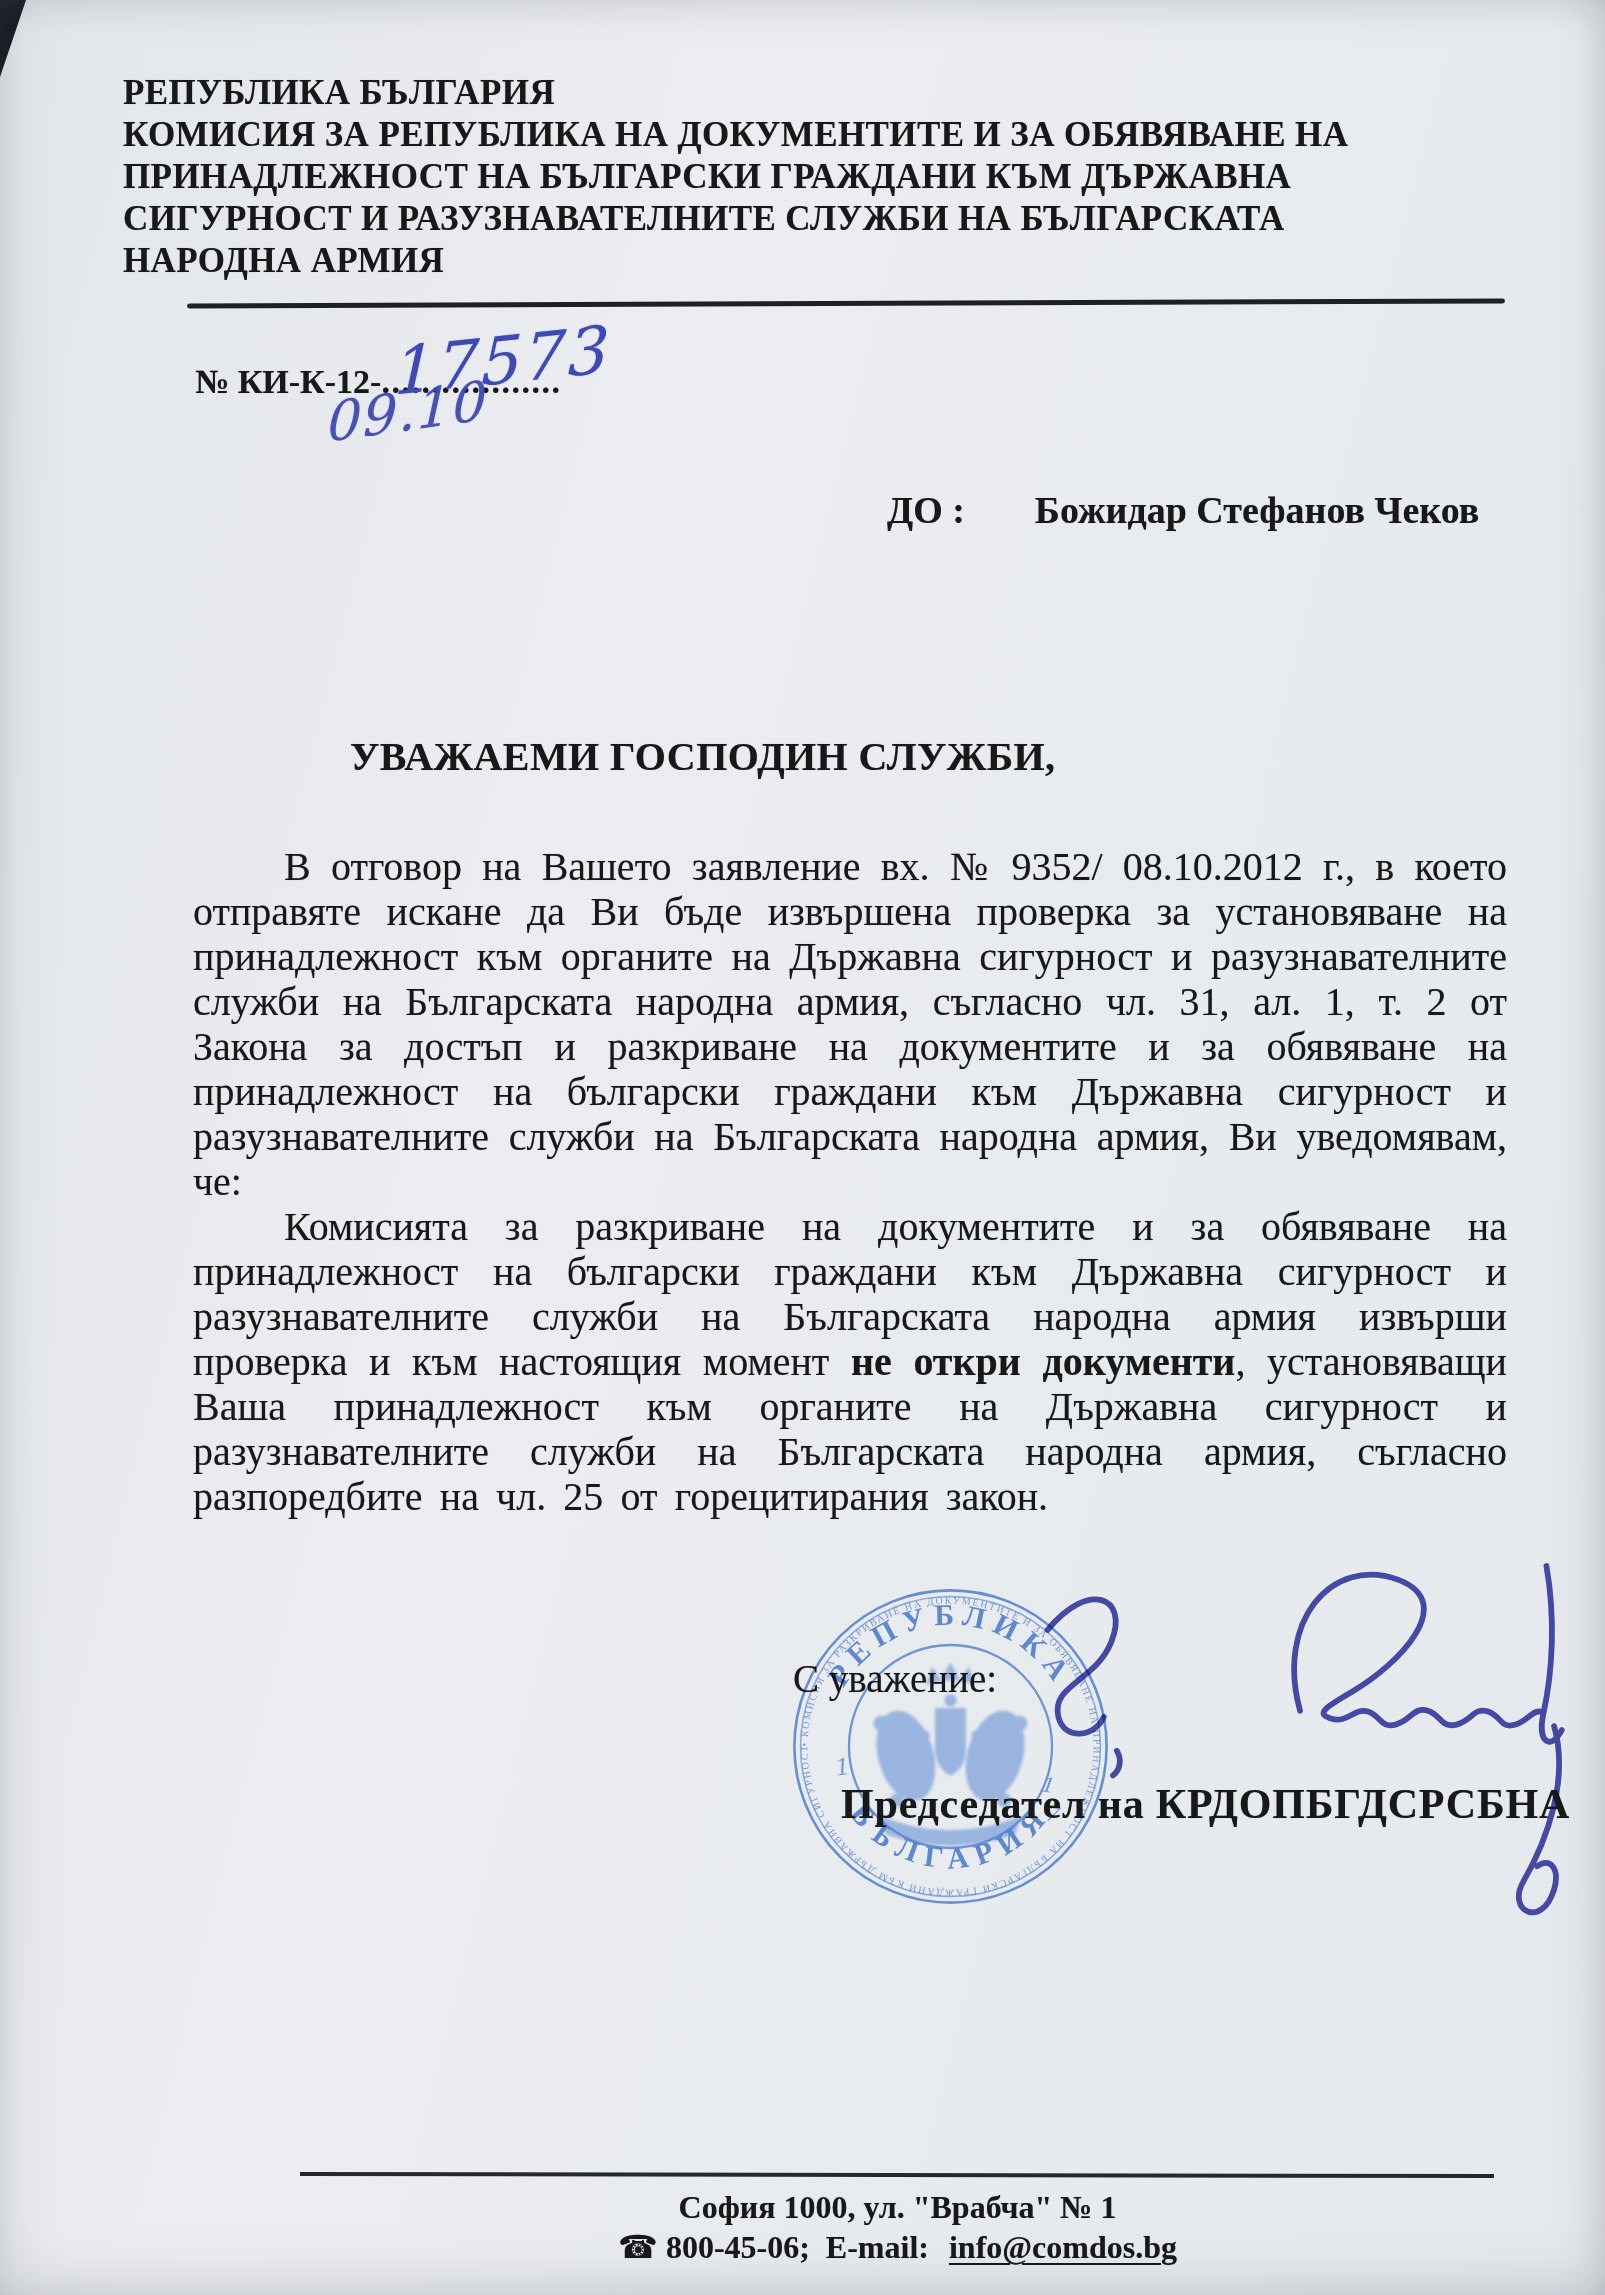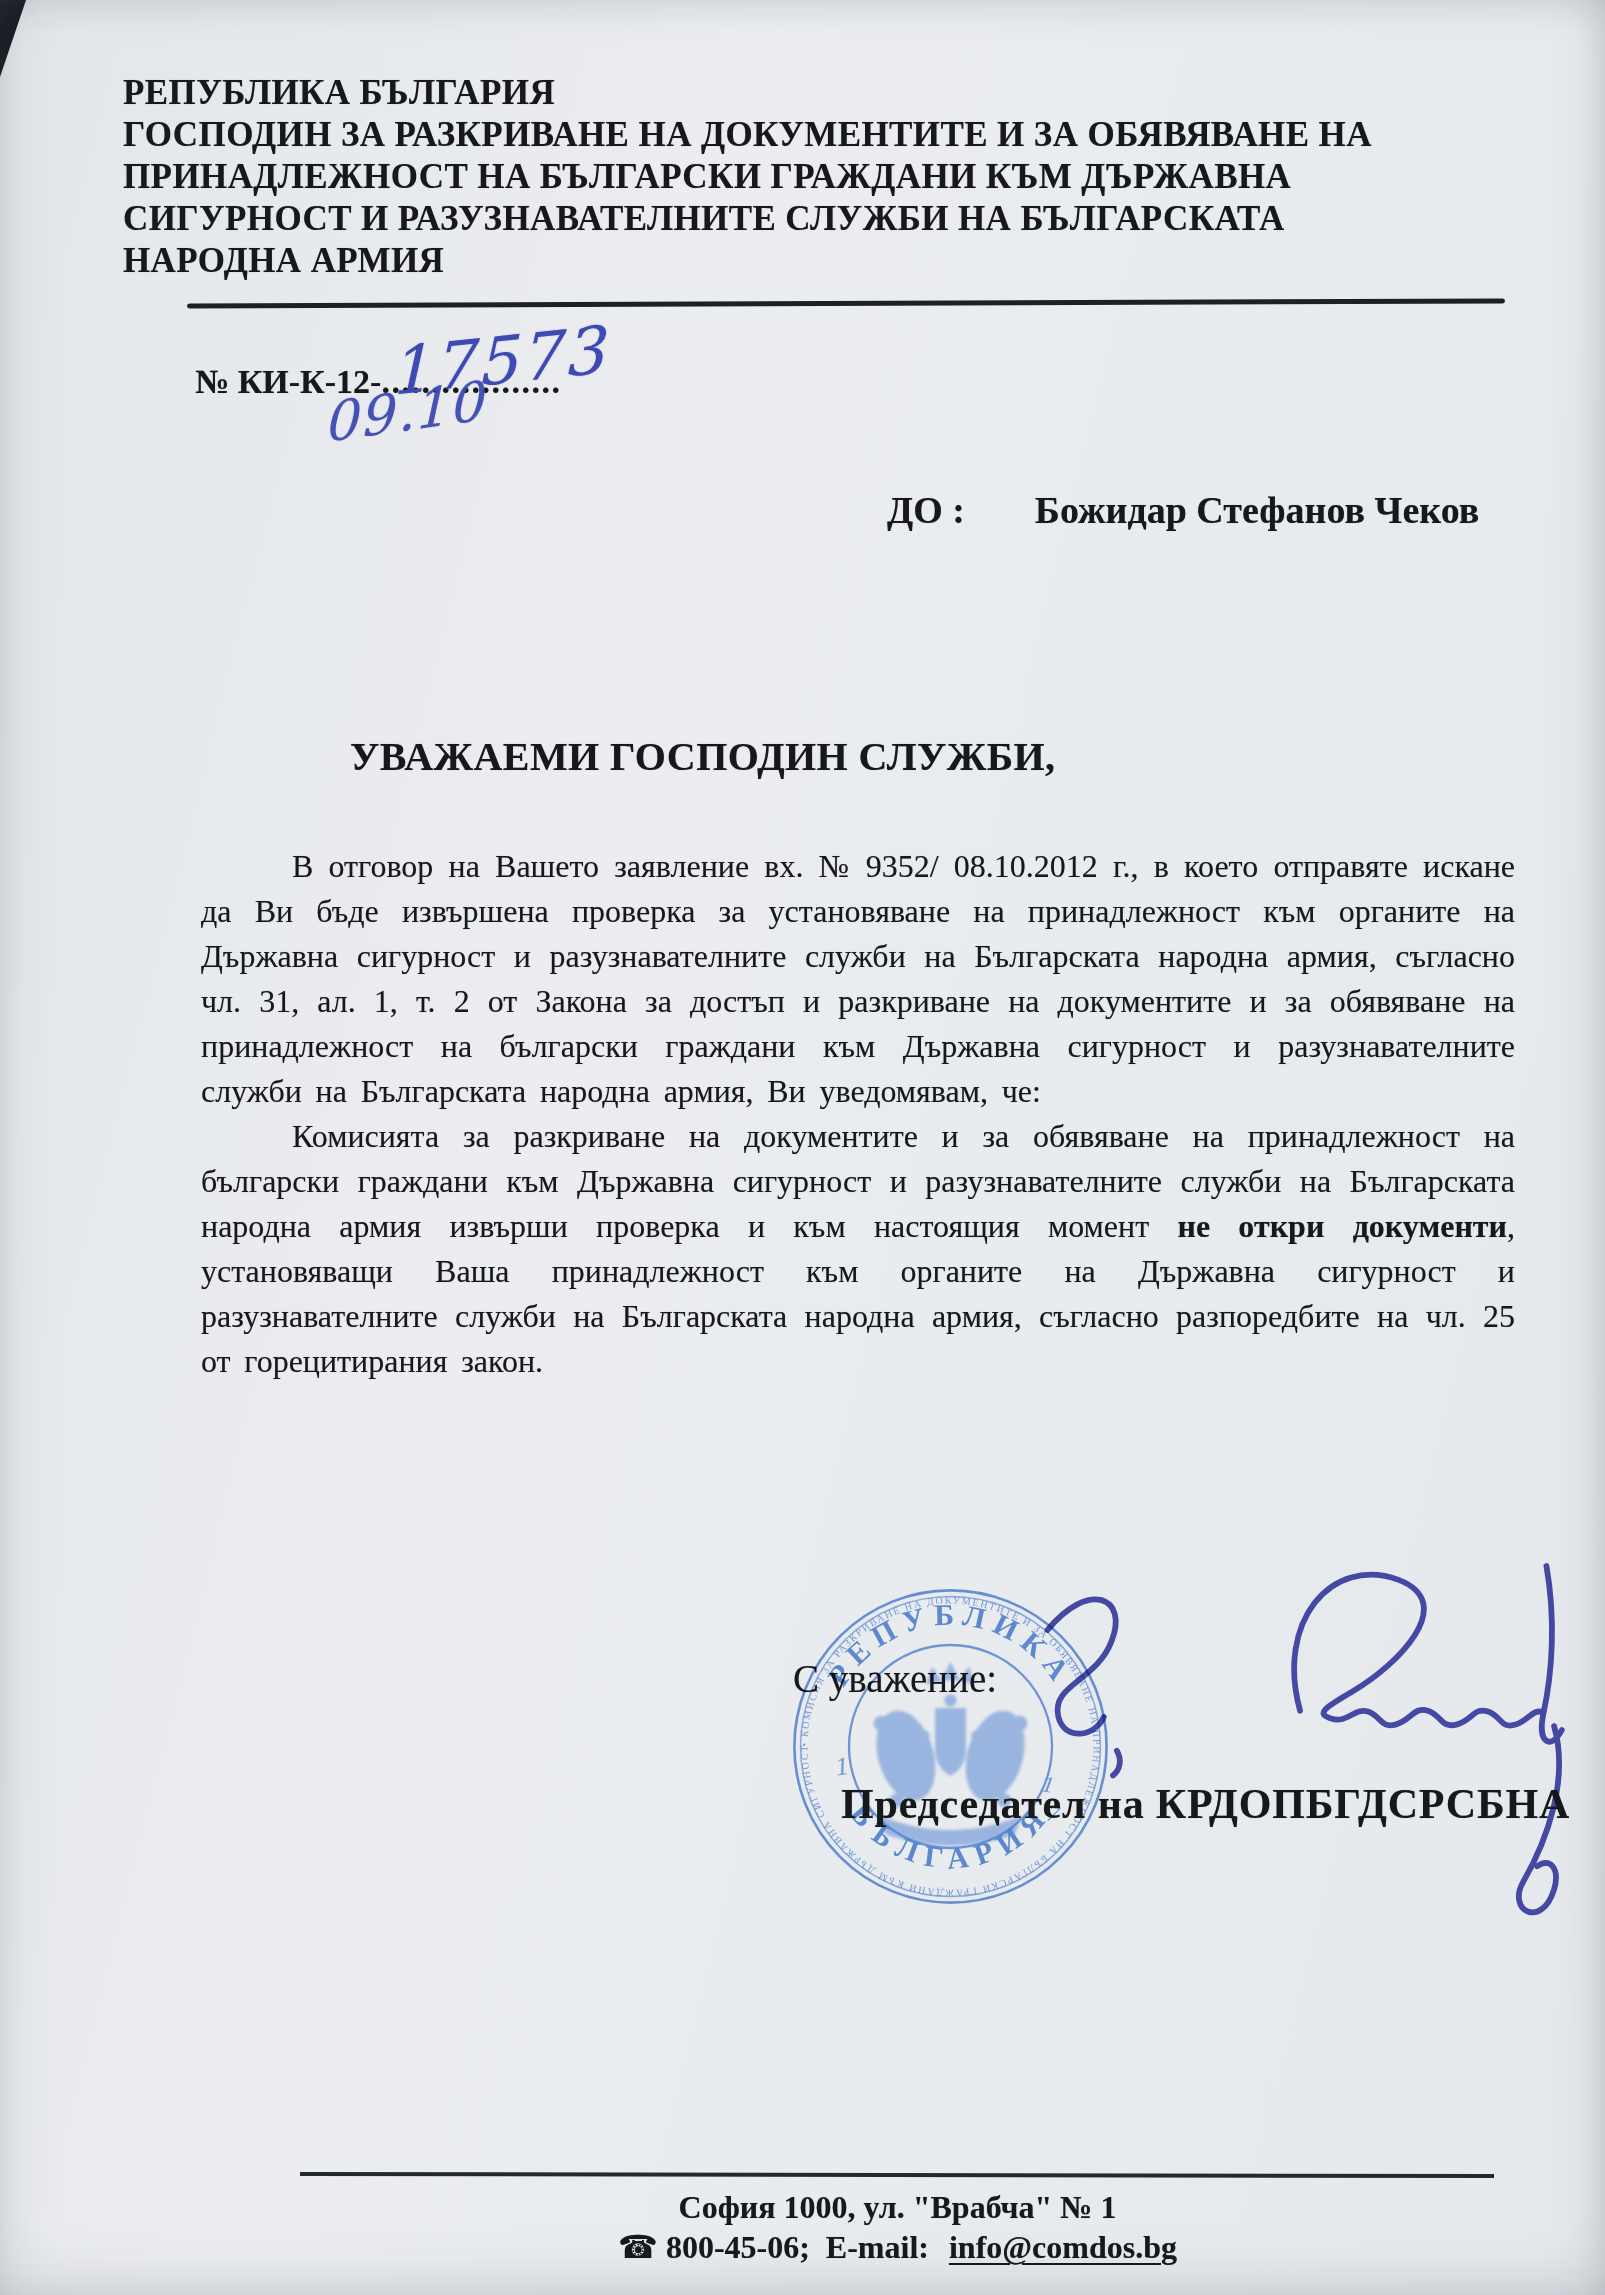--- a/index.html
+++ b/index.html
@@ -30,22 +30,22 @@
   .hand-number{position:absolute;top:323px;left:394px;font-size:65px;letter-spacing:2.3px;
     transform:rotate(-6deg) skewX(-8deg);}
   .hand-date{position:absolute;top:380px;left:327px;font-size:54px;letter-spacing:1.5px;
     transform:rotate(-8deg) skewX(-10deg);opacity:.95;}
   
   .addressee{position:absolute;top:488px;left:887px;display:flex;gap:70px;
     font-size:38px;font-weight:700;}
   
   .salutation{position:absolute;top:733px;left:350px;font-size:40px;font-weight:700;letter-spacing:0.4px;}
   
-  .body{position:absolute;top:844px;left:193px;width:1314px;font-size:32px;line-height:45px;
-    text-align:justify;word-spacing:.18em;margin-left:8px;}
+  .body{position:absolute;top:844px;left:193px;width:1314px;font-size:40px;line-height:45px;
+    text-align:justify;word-spacing:.18em;}
   .body p{margin:0;text-indent:91px;}
   .body b{font-weight:700;}
   
   .closing{position:absolute;top:1656px;left:793px;font-size:39px;}
   .stamp{position:absolute;top:1585px;left:789px;width:323px;height:323px;
     mix-blend-mode:multiply;opacity:.95;}
   .stamp text{text-shadow:none;}
   .sig{position:absolute;top:1549px;left:869px;width:739px;height:462px;mix-blend-mode:multiply;}
   .signer-name{position:absolute;top:1734px;left:1159px;font-size:40px;font-weight:700;}
   .signer-title{position:absolute;top:1780px;left:841px;font-size:42px;font-weight:700;letter-spacing:0.8px;}
@@ -58,21 +58,21 @@
   .phone-icon{font-family:"DejaVu Sans",sans-serif;font-size:32px;}
 </style>
 </head>
 <body>
 
 <div class="page">
   <div class="corner-artifact"></div>
 
   <div class="header">
     <div class="h-line">РЕПУБЛИКА БЪЛГАРИЯ</div>
-    <div class="h-line">ГОСПОДИН ЗА РАЗКРИВАНЕ НА ДОКУМЕНТИТЕ И ЗА ОБЯВЯВАНЕ НА</div>
+    <div class="h-line">КОМИСИЯ ЗА РЕПУБЛИКА НА ДОКУМЕНТИТЕ И ЗА ОБЯВЯВАНЕ НА</div>
     <div class="h-line">ПРИНАДЛЕЖНОСТ НА БЪЛГАРСКИ ГРАЖДАНИ КЪМ ДЪРЖАВНА</div>
     <div class="h-line">СИГУРНОСТ И РАЗУЗНАВАТЕЛНИТЕ СЛУЖБИ НА БЪЛГАРСКАТА</div>
     <div class="h-line">НАРОДНА АРМИЯ</div>
   </div>
   <div class="divider"></div>
 
   <div class="ref">
     <div><span>№ КИ-К-12-</span><span class="dots">..................</span></div>
   </div>
   <div class="hand hand-number">17573</div>

